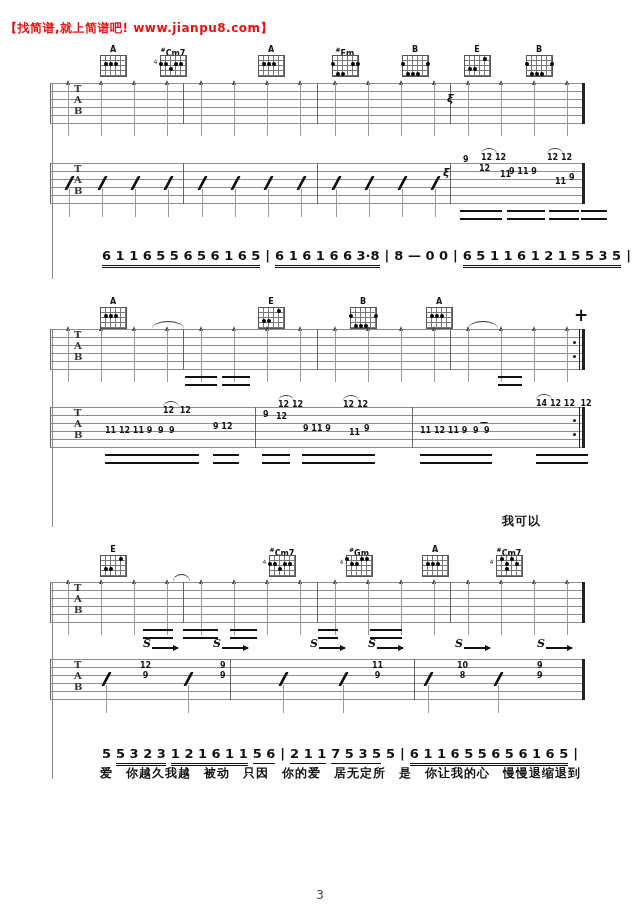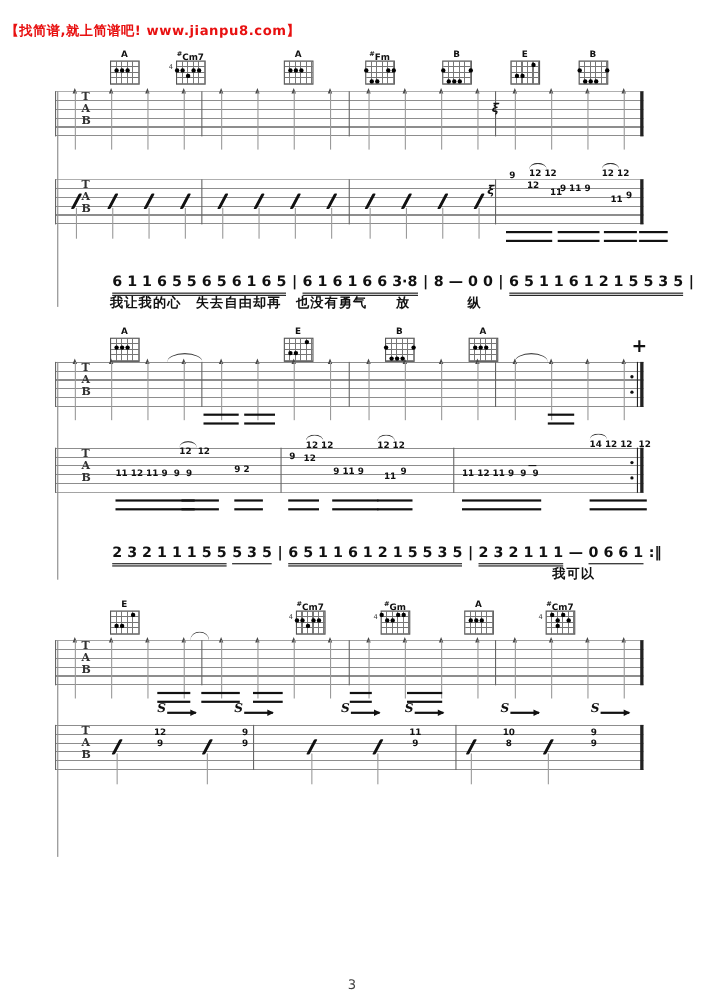--- a/index.html
+++ b/index.html
@@ -211,21 +211,20 @@
       <div class="fret" style="left: 497px; top: -9px;">12 12</div>
       <div class="farc" style="left: 497px; top: -15px; width: 16px;"></div>
       <div class="fret" style="left: 505px; top: 15px;">11</div>
       <div class="fret" style="left: 519px; top: 11px;">9</div>
       <div class="dbeam" style="left: 410px; width: 42px;"></div>
       <div class="dbeam" style="left: 457px; width: 38px;"></div>
       <div class="dbeam" style="left: 499px; width: 30px;"></div>
       <div class="dbeam" style="left: 531px; width: 26px;"></div>
     </div>
     <div class="nline" style="top: 228px;"><div class="seg u2">6 1 1 6 5 5 6 5 6 1 6 5</div><div class="seg">|</div><div class="seg u2">6 1 6 1 6 6 3·8</div><div class="seg">|</div><div class="seg">8  —  0  0</div><div class="seg">|</div><div class="seg u2">6 5 1 1 6 1 2 1 5 5 3 5</div><div class="seg">|</div></div>
-    <div class="lyr" style="left: 100px; top: 250px;">我让我的心　失去自由却再　也没有勇气　　放　　　　纵</div>
     <div class="lrule" style="left: 52px; top: 312px; height: 198px;"></div>
     <div class="chord" style="left: 91px; top: 280px;">
       <div class="cnm">A</div>
       <div class="cgrid">
         <div class="cdot" style="left: 3px; top: 6px;"></div>
         <div class="cdot" style="left: 8px; top: 6px;"></div>
         <div class="cdot" style="left: 13px; top: 6px;"></div>
       </div>
     </div>
     <div class="chord" style="left: 249px; top: 280px;">
@@ -313,21 +312,21 @@
       <div class="bar" style="left: 0px;"></div>
       <div class="bar" style="left: 205px;"></div>
       <div class="bar" style="left: 362px;"></div>
       <div class="endbar"></div>
       <div class="endbar2"></div>
       <div class="rdot" style="top: 12px;"></div>
       <div class="rdot" style="top: 26px;"></div>
       <div class="fret" style="left: 55px; top: 20px;">11 12 11 9  9  9</div>
       <div class="fret" style="left: 113px; top: 0px;">12  12</div>
       <div class="farc" style="left: 113px; top: -6px; width: 16px;"></div>
-      <div class="fret" style="left: 163px; top: 16px;">9 2</div>
+      <div class="fret" style="left: 163px; top: 16px;">9 12</div>
       <div class="fret" style="left: 213px; top: 4px;">9</div>
       <div class="fret" style="left: 228px; top: -6px;">12 12</div>
       <div class="farc" style="left: 228px; top: -12px; width: 16px;"></div>
       <div class="fret" style="left: 226px; top: 6px;">12</div>
       <div class="fret" style="left: 253px; top: 18px;">9 11 9</div>
       <div class="fret" style="left: 293px; top: -6px;">12 12</div>
       <div class="farc" style="left: 293px; top: -12px; width: 16px;"></div>
       <div class="fret" style="left: 299px; top: 22px;">11</div>
       <div class="fret" style="left: 314px; top: 18px;">9</div>
       <div class="fret" style="left: 370px; top: 20px;">11 12 11 9  9  9</div>
@@ -336,21 +335,20 @@
       <div class="farc" style="left: 486px; top: -13px; width: 16px;"></div>
       <div class="dbeam" style="left: 55px; width: 72px;"></div>
       <div class="dbeam" style="left: 115px; width: 34px;"></div>
       <div class="dbeam" style="left: 163px; width: 26px;"></div>
       <div class="dbeam" style="left: 212px; width: 28px;"></div>
       <div class="dbeam" style="left: 252px; width: 42px;"></div>
       <div class="dbeam" style="left: 293px; width: 32px;"></div>
       <div class="dbeam" style="left: 370px; width: 72px;"></div>
       <div class="dbeam" style="left: 486px; width: 52px;"></div>
     </div>
-    <div class="nline" style="top: 474px;"><div class="seg u2">2 3 2 1 1 1 5 5</div><div class="seg u1">5 3 5</div><div class="seg">|</div><div class="seg u2">6 5 1 1 6 1 2 1 5 5 3 5</div><div class="seg">|</div><div class="seg u2">2 3 2 1 1 1</div><div class="seg">—</div><div class="seg u1">0 6 6 1</div><div class="seg">:‖</div></div>
     <div class="lyr" style="left: 502px; top: 496px;">我可以</div>
     <div class="plus" style="left: 574px; top: 288px;">+</div>
     <div class="lrule" style="left: 52px; top: 565px; height: 197px;"></div>
     <div class="chord" style="left: 91px; top: 528px;">
       <div class="cnm">E</div>
       <div class="cgrid">
         <div class="cdot" style="left: 3px; top: 11px;"></div>
         <div class="cdot" style="left: 8px; top: 11px;"></div>
         <div class="cdot" style="left: 18px; top: 1px;"></div>
       </div>
@@ -494,13 +492,15 @@
       </div>
       <div class="slide" style="left: 405px;">
         <div class="sS">S</div>
         <div class="sarrow"></div>
       </div>
       <div class="slide" style="left: 487px;">
         <div class="sS">S</div>
         <div class="sarrow"></div>
       </div>
     </div>
+    <div class="nline" style="top: 726px;"><div class="seg">5</div><div class="seg u2">5 3 2 3</div><div class="seg u2">1 2 1 6 1 1</div><div class="seg u1">5 6</div><div class="seg">|</div><div class="seg u1">2 1 1</div><div class="seg u1">7 5 3 5</div><div class="seg">5</div><div class="seg">|</div><div class="seg u2">6 1 1 6 5 5 6 5 6 1 6 5</div><div class="seg">|</div></div>
+    <div class="lyr" style="left: 100px; top: 748px;">爱　你越久我越　被动　只因　你的爱　居无定所　是　你让我的心　慢慢退缩退到</div>
   </div>
 
 </body></html>

